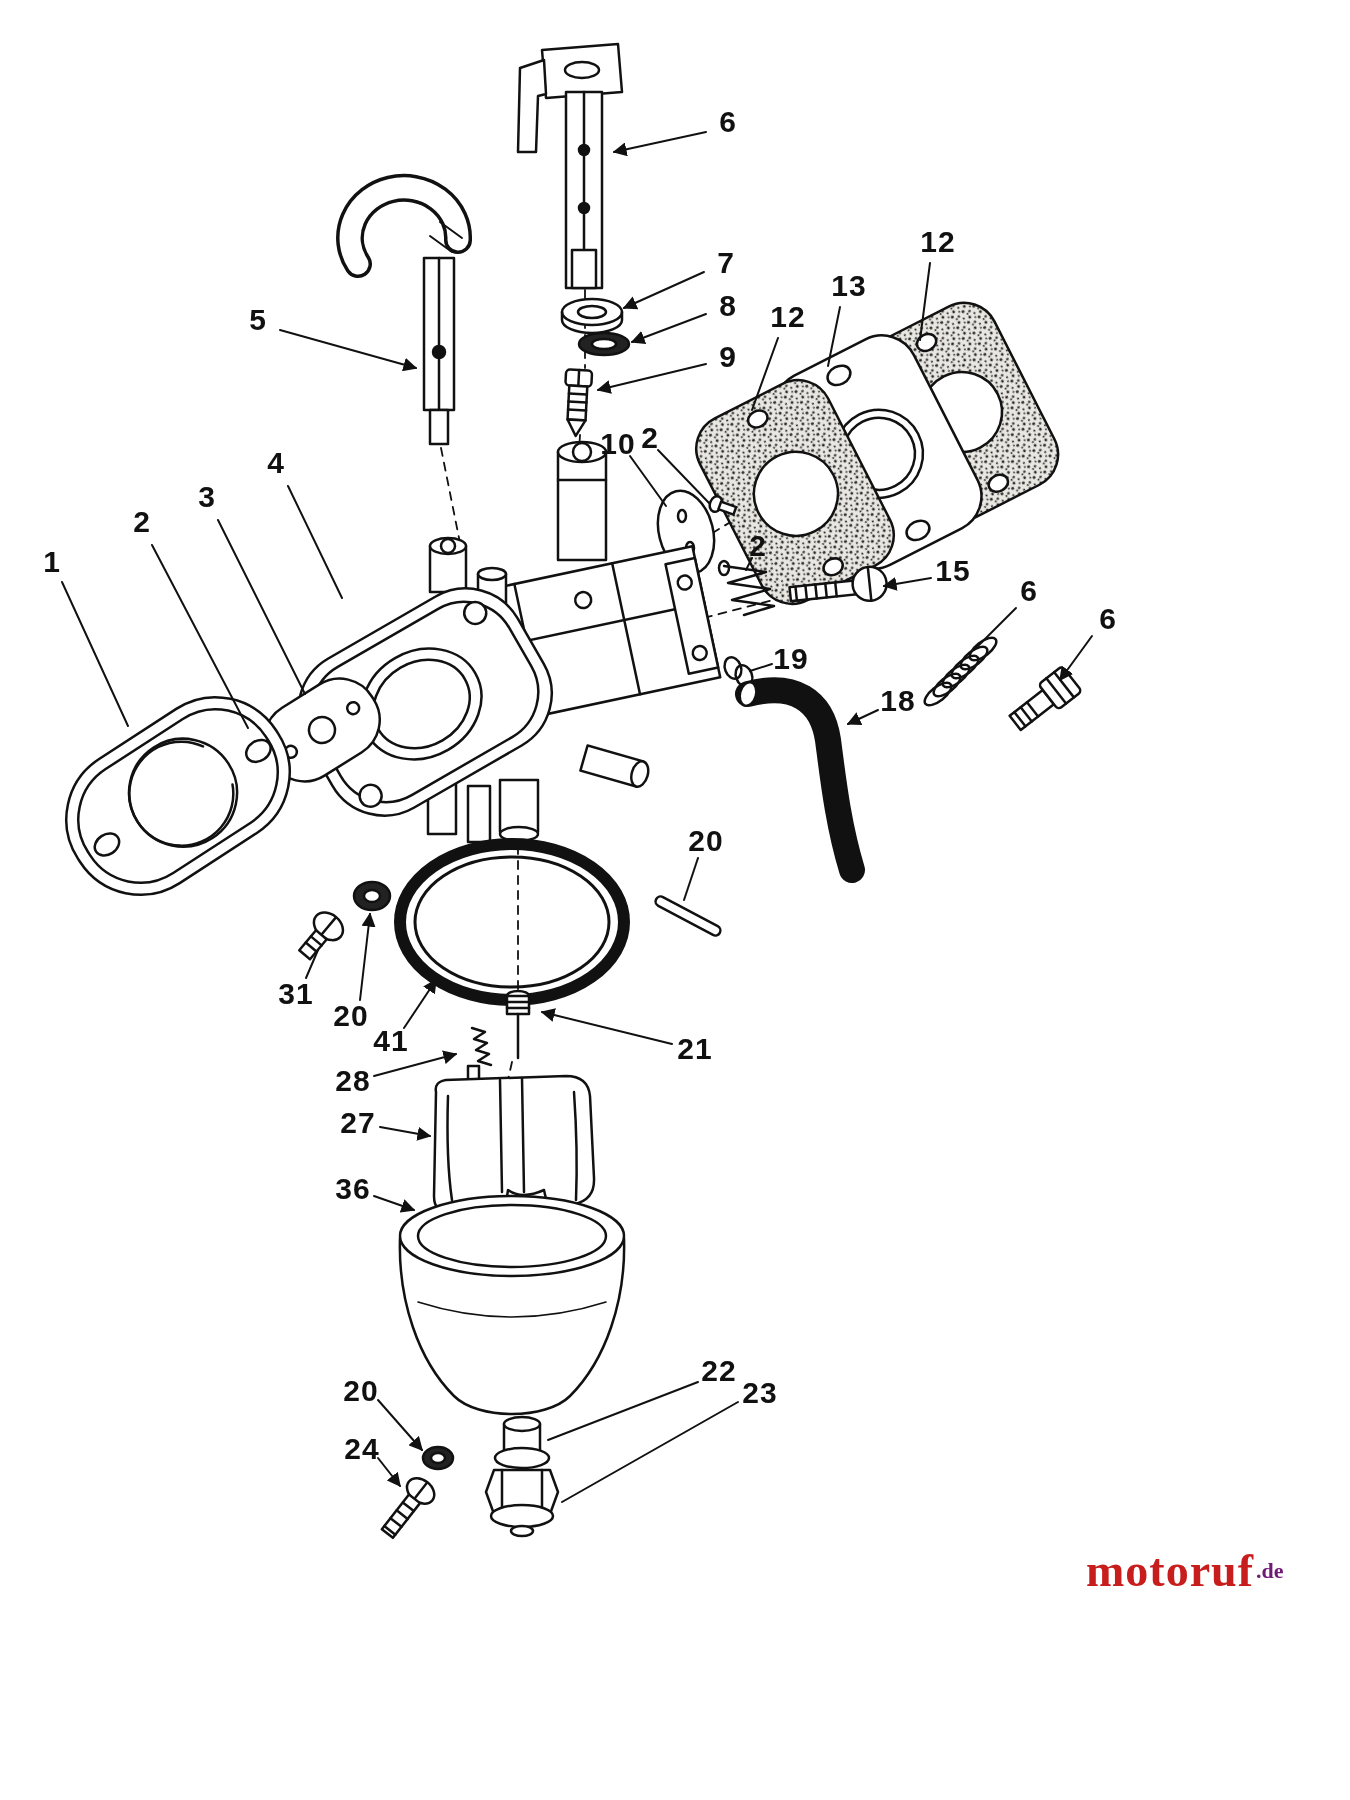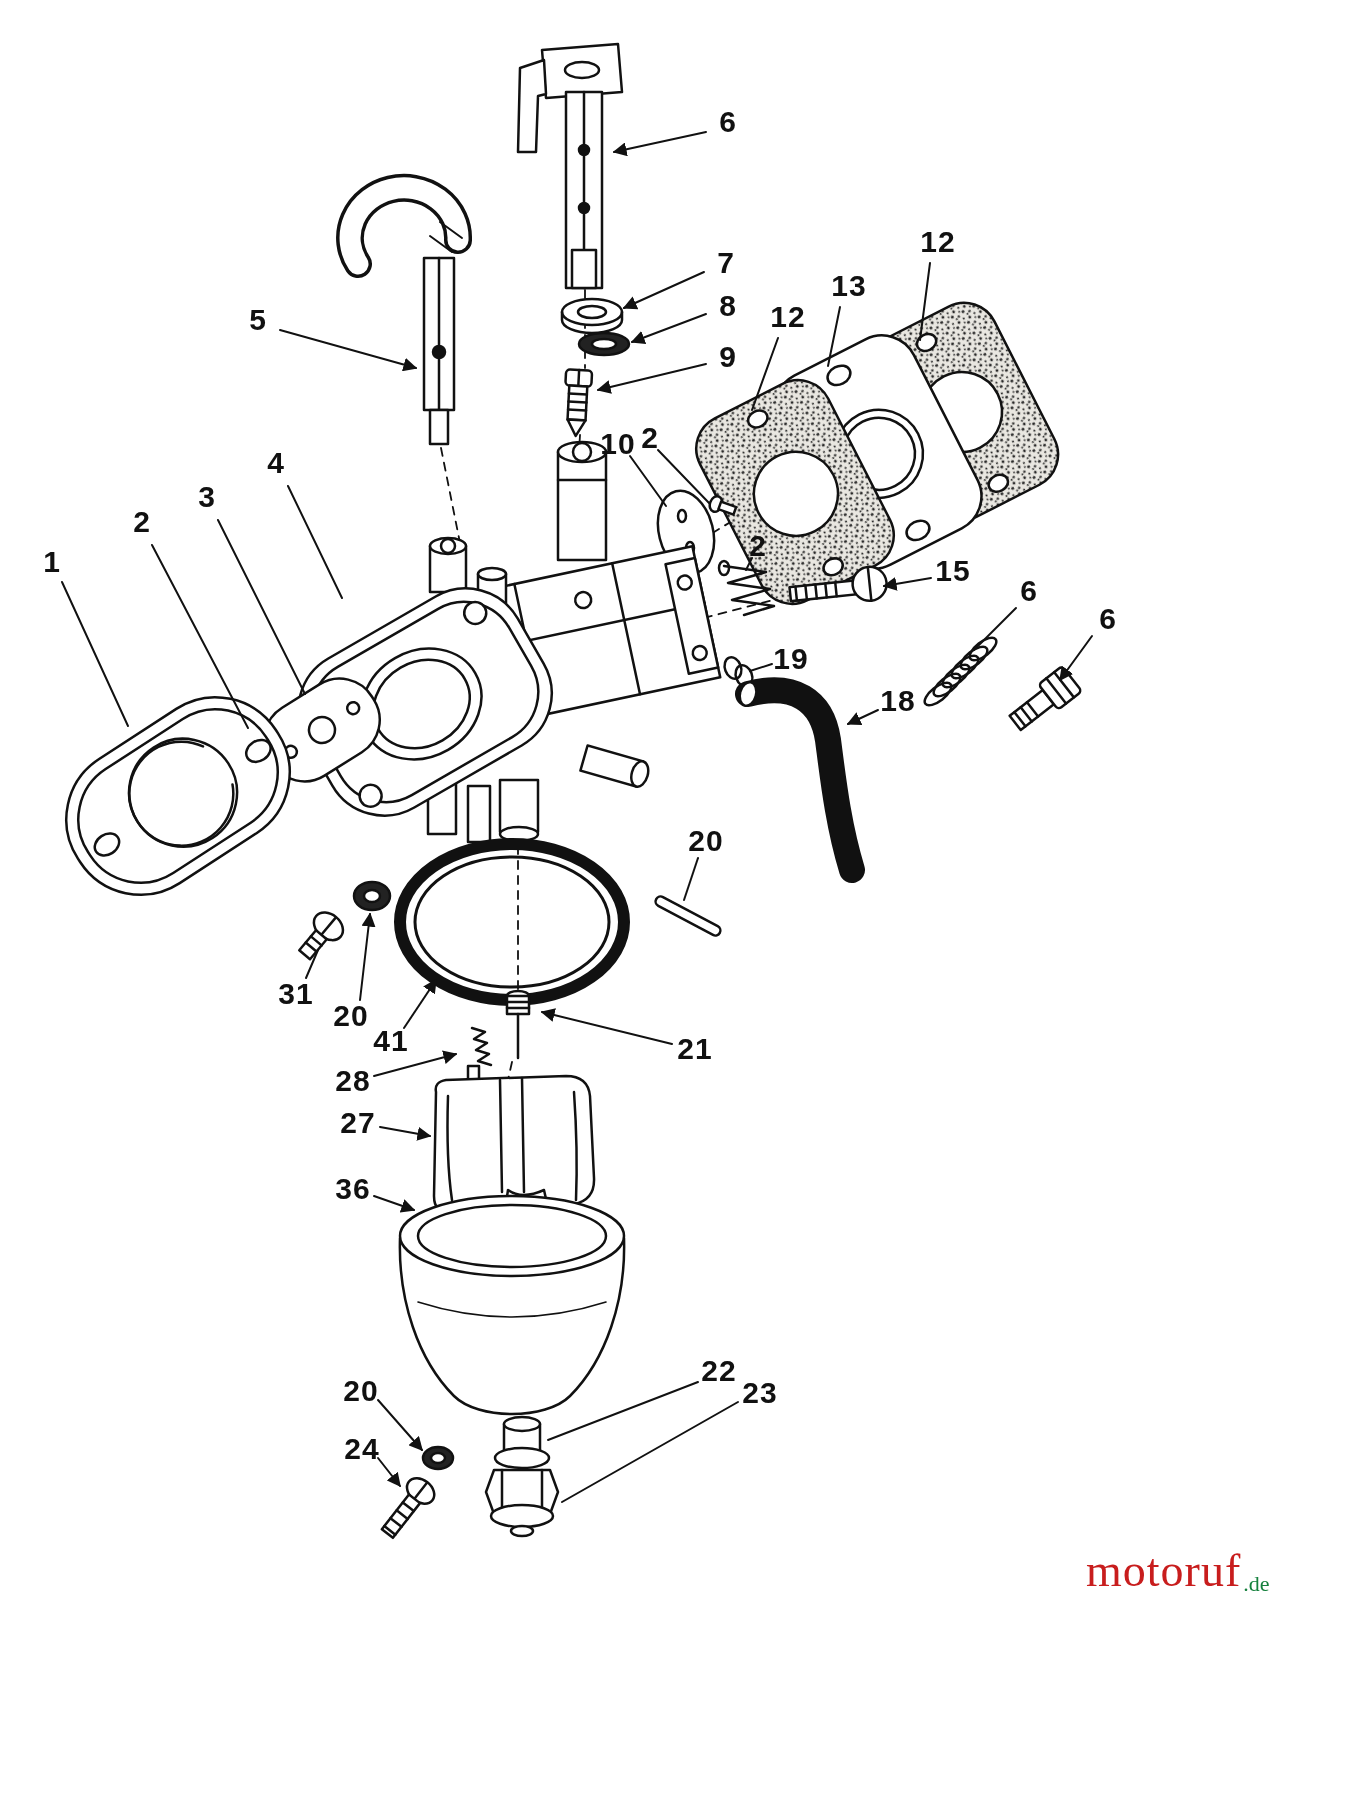--- a/index.html
+++ b/index.html
@@ -1,24 +1,24 @@
 <!DOCTYPE html>
 <html><head>
 <meta charset="utf-8">
 <style>
   html,body{margin:0;padding:0;background:#ffffff;}
   .page{position:relative;width:1350px;height:1800px;background:#ffffff;overflow:hidden;
         font-family:"Liberation Sans",sans-serif;}
   .page svg{position:absolute;left:0;top:0;}
   .num{position:absolute;transform:translate(-50%,-50%);font-weight:bold;font-size:30px;
        color:#111;letter-spacing:1px;user-select:none;}
-  .watermark{position:absolute;left:1086px;top:1544px;display:flex;align-items:flex-end;
-             font-family:"Liberation Serif",serif;font-weight:normal;}
+  .watermark{position:absolute;left:1086px;top:1544px;display:flex;align-items:center;
+             font-family:"Liberation Serif",serif;font-weight:bold;}
   .watermark .brand{font-size:46px;color:#c81d1d;letter-spacing:1px;}
-  .watermark .tld{font-size:22px;color:#15803d;margin-left:2px;}
+  .watermark .tld{font-size:22px;color:#701a75;margin-left:2px;}
 </style>
 </head>
 <body>
 
 <div class="page">
 
 <svg width="1350" height="1800" viewBox="0 0 1350 1800">
   <defs>
     <pattern id="speckle" width="12" height="12" patternUnits="userSpaceOnUse">
       <rect width="12" height="12" fill="#e9e7e1"></rect>

